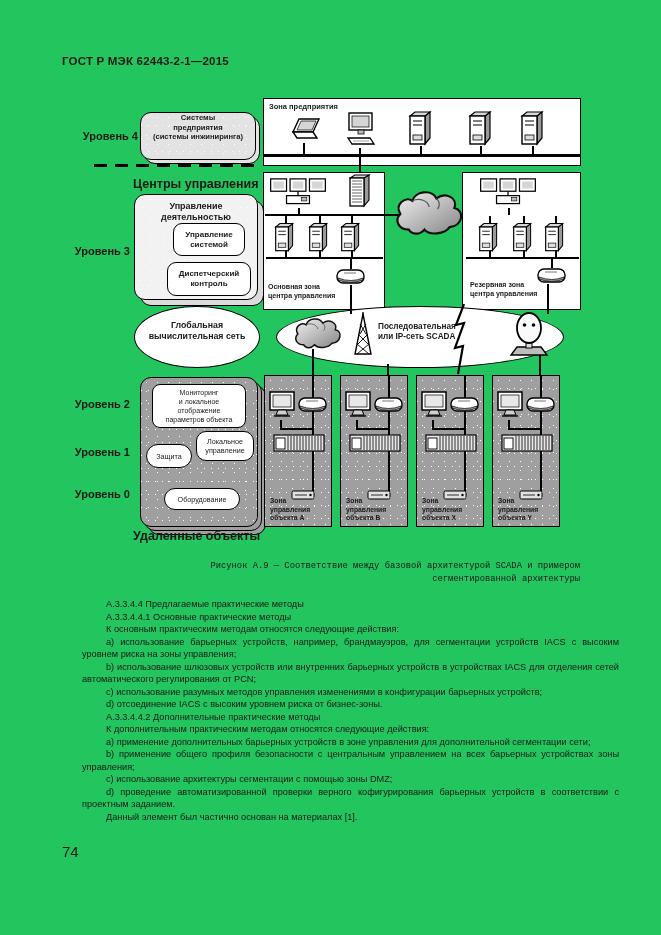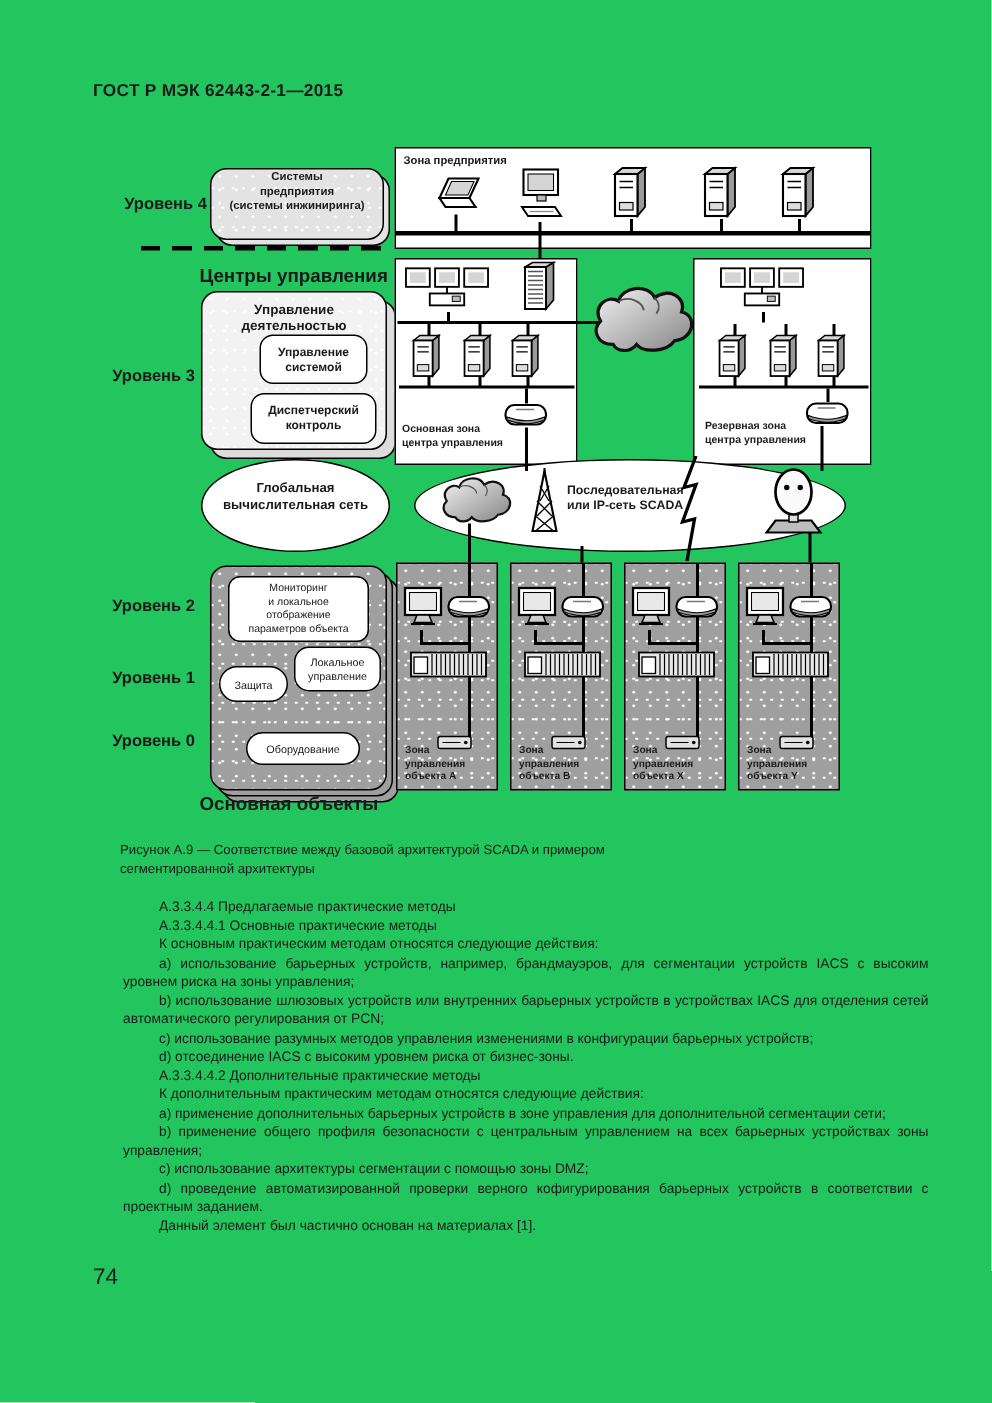--- a/index.html
+++ b/index.html
@@ -25,22 +25,22 @@
   .zone{position:absolute;top:375px;width:68px;height:152px;border:1.4px solid #000;
         box-sizing:border-box;background-color:#9f9f9f;}
   .z-label{position:absolute;left:5px;top:121px;width:60px;font-size:6.8px;line-height:8.7px;
         font-weight:bold;}
   .zl{position:absolute;background:#000;}
   .ic{position:absolute;}
   .ellipse{position:absolute;border:1.6px solid #000;border-radius:50%;background:#fff;
         box-sizing:border-box;}
   .dash{position:absolute;height:3px;
         background:repeating-linear-gradient(90deg,#000 0 13px,transparent 13px 21px);}
-  .caption{position:absolute;left:80px;top:560px;width:500px;text-align:left;
-        font-size:8.8px;line-height:12.5px;}
+  .caption{position:absolute;left:80px;top:560px;width:500px;text-align:right;
+        font-size:8.8px;line-height:12.5px;font-family:Liberation Mono, monospace;}
   .bodytxt{position:absolute;left:62px;top:598px;width:537px;font-size:9.2px;
         line-height:12.5px;text-align:justify;margin-left:20px;}
   .bodytxt p{margin:0;text-indent:24px;}
   .pagenum{position:absolute;left:62px;top:843px;font-size:15px;}
   .cc-label{position:absolute;font-size:7px;line-height:8.8px;font-weight:bold;}
   .zone-head{position:absolute;font-size:7.5px;font-weight:bold;}
 </style>
 </head>
 <body>
 
@@ -307,21 +307,21 @@
   <div class="box round grey speck" style="left:140px;top:377px;width:118px;height:150px">
     <div class="pill pre" style="left:11px;top:6px;width:94px;height:44px;border-radius:8px;font-size:7px;line-height:9px;font-weight:normal">Мониторинг
 и локальное
 отображение
 параметров объекта</div>
     <div class="pill pre" style="left:55px;top:53px;width:58px;height:30px;border-radius:10px;font-size:7.2px;line-height:9px;font-weight:normal">Локальное
 управление</div>
     <div class="pill" style="left:5px;top:66px;width:46px;height:24px;border-radius:12px;font-size:7.2px;font-weight:normal">Защита</div>
     <div class="pill" style="left:23px;top:110px;width:76px;height:22px;border-radius:11px;font-size:7.2px;font-weight:normal">Оборудование</div>
   </div>
-  <div class="abs bigcap" style="left:133px;top:529px">Основная объекты</div>
+  <div class="abs bigcap" style="left:133px;top:529px">Удаленные объекты</div>
 
   <div class="zone speck" style="left:264px">
     <div class="zl" style="left:47px;top:0;width:1.8px;height:120px"></div>
     <div class="zl" style="left:15px;top:44px;width:1.8px;height:10px"></div>
     <div class="zl" style="left:15px;top:52px;width:34px;height:1.8px"></div>
     <svg class="ic" style="left:3px;top:14px;width:30px;height:28px">
         <use href="#sym-monitor" xlink:href="#sym-monitor"></use>
       </svg>
     <svg class="ic" style="left:33px;top:19px;width:30px;height:18px">
         <use href="#sym-modem" xlink:href="#sym-modem"></use>

